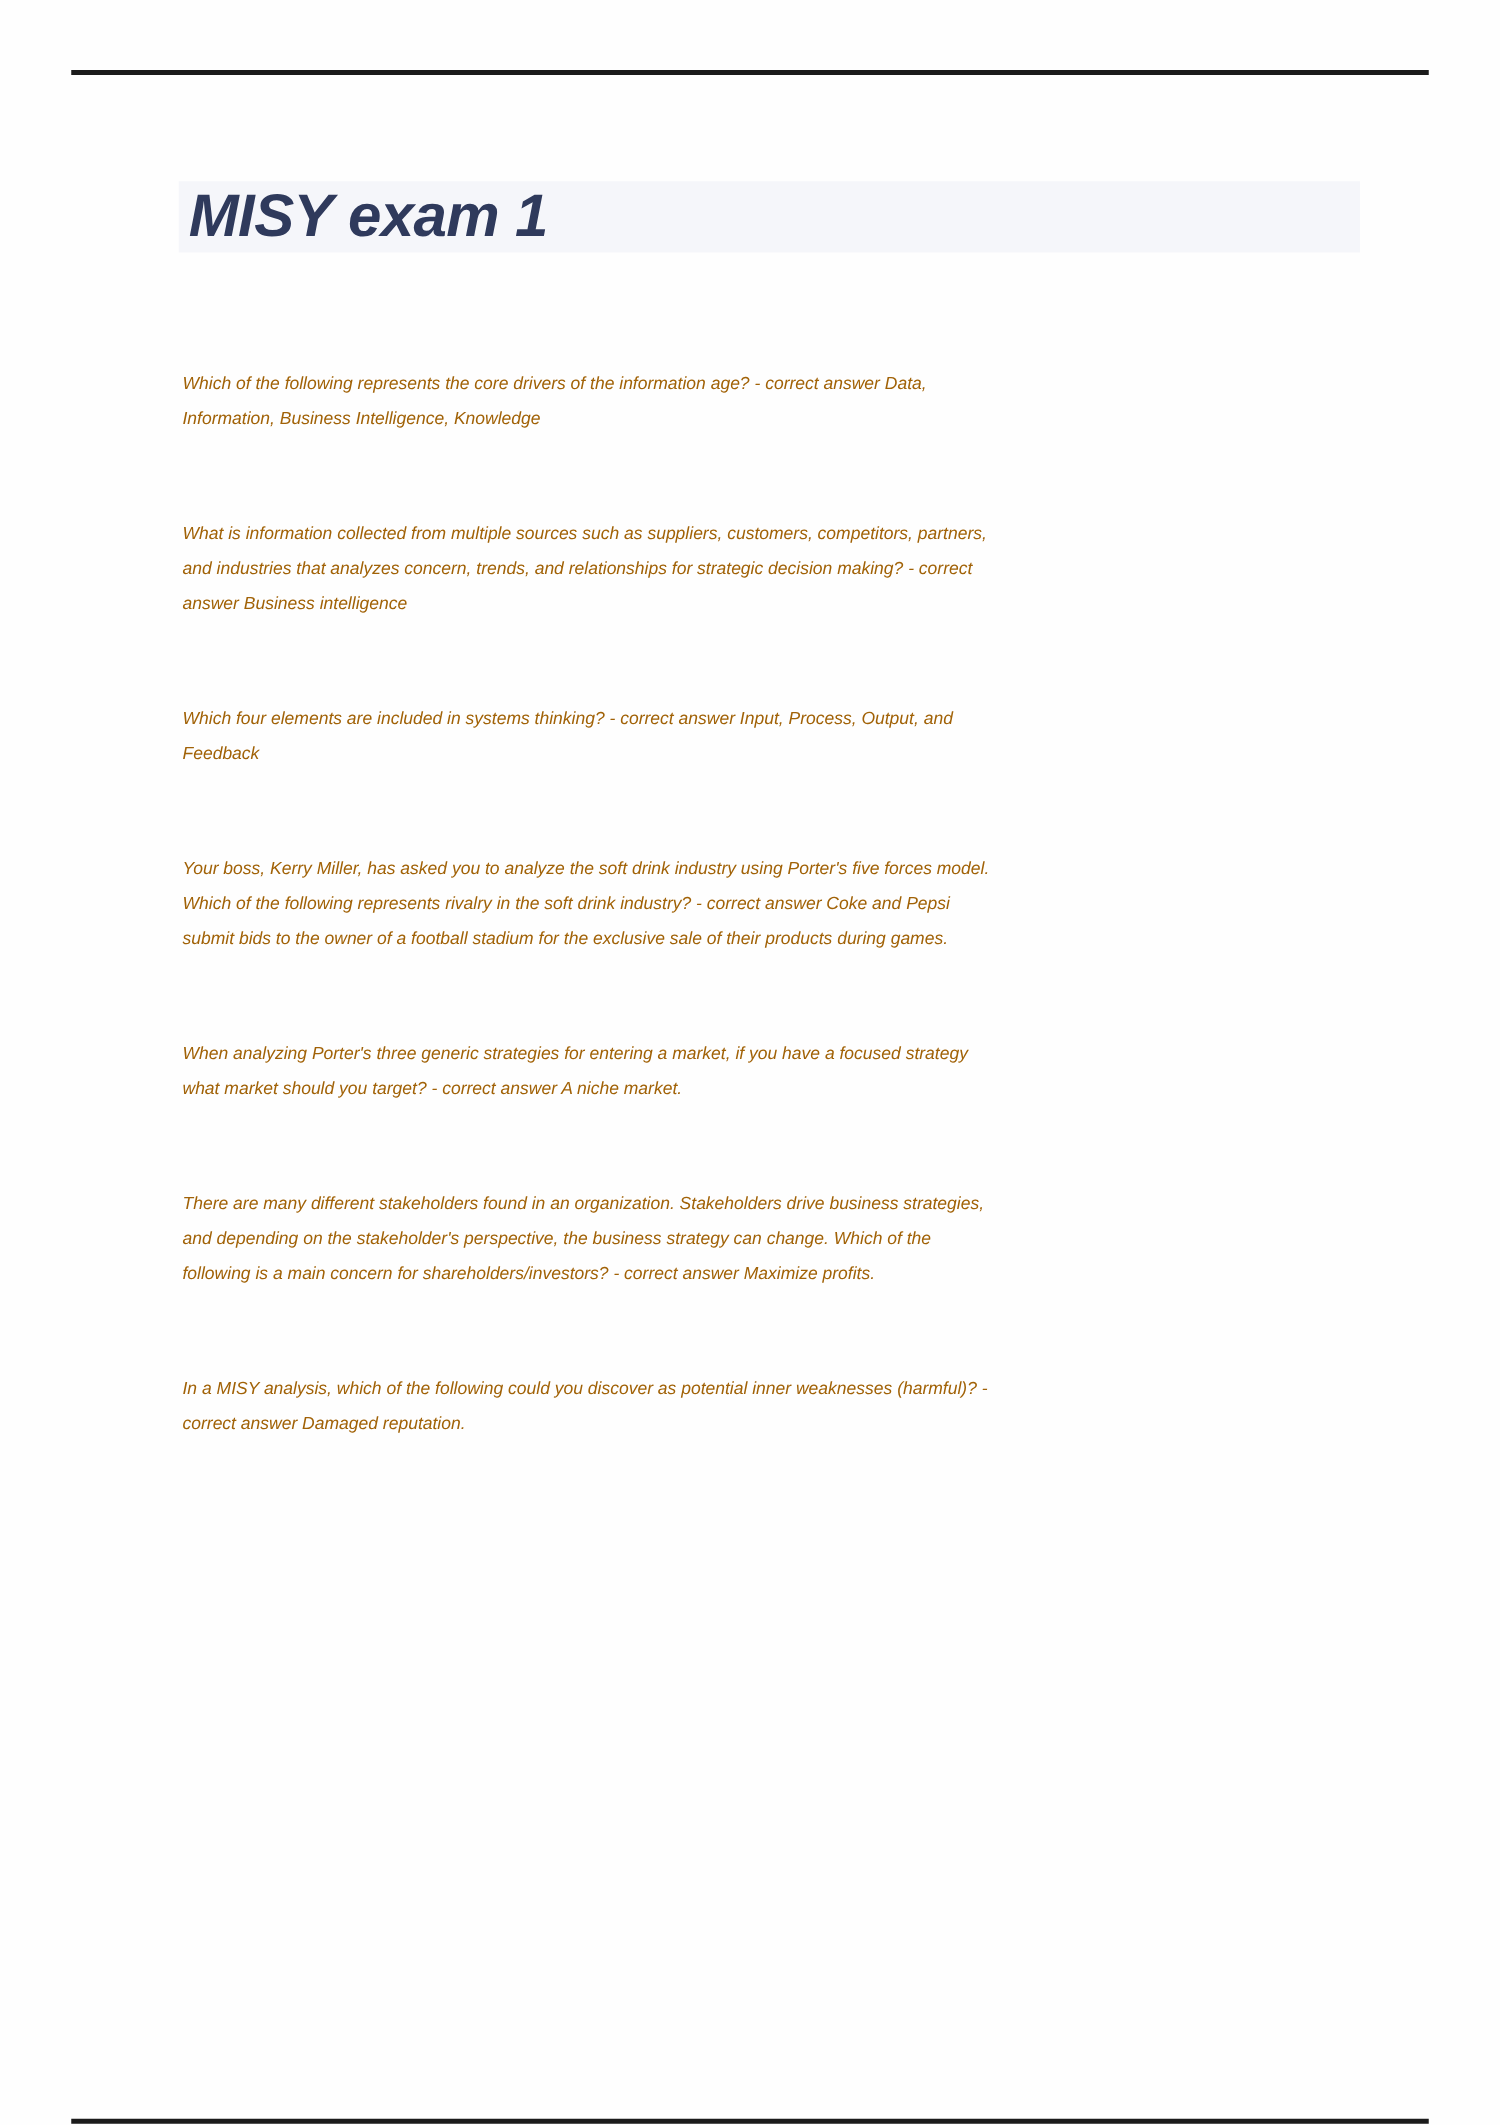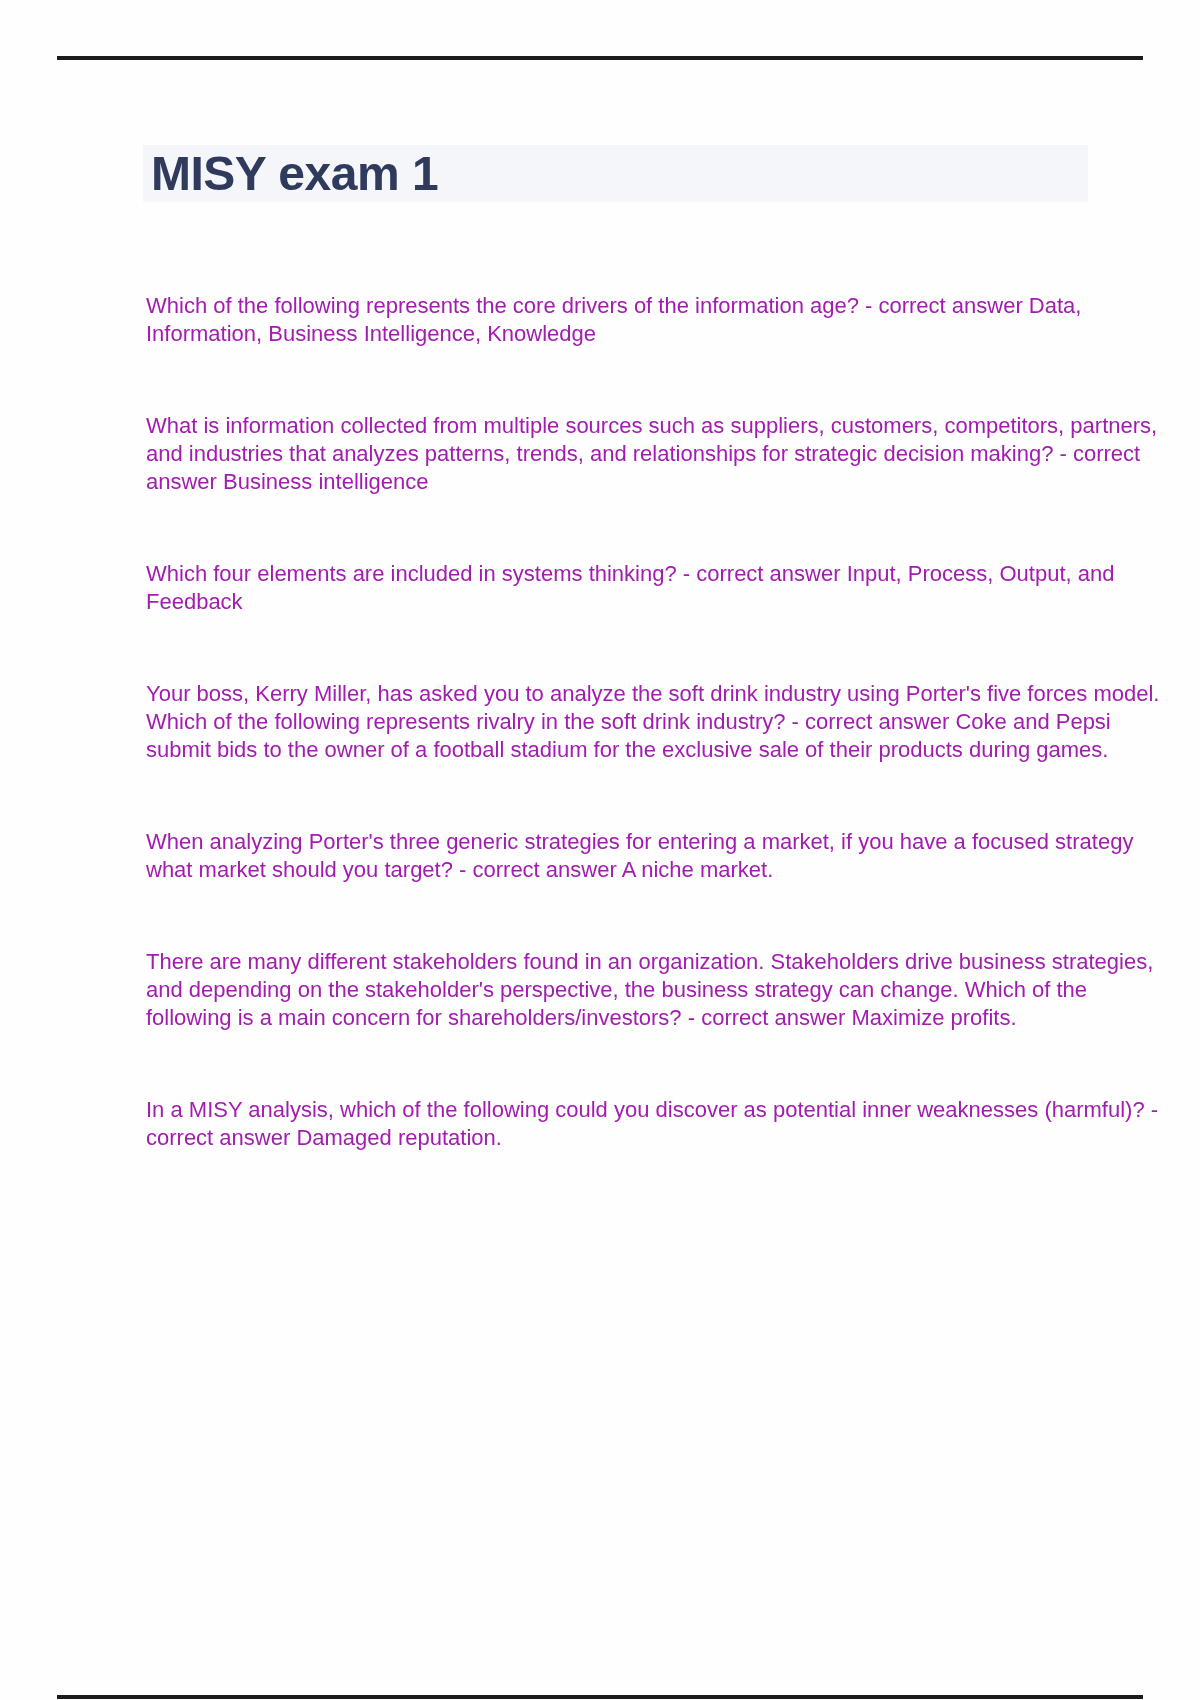--- a/index.html
+++ b/index.html
@@ -1,15 +1,15 @@
 <!DOCTYPE html>
 <html><head>
 <meta charset="utf-8">
 <style>
-  * { margin: 0; padding: 0; box-sizing: border-box; }
+  * { margin: 0; padding: 0; box-sizing: border-box; font-style: italic; }
   html, body { width: 1200px; height: 1700px; }
   body {
     position: relative;
     font-family: "Liberation Sans", sans-serif;
     overflow: hidden;
   }
   .page {
     position: absolute;
     inset: 0;
   }
@@ -36,41 +36,41 @@
     letter-spacing: -0.5px;
   }
   .qa-list {
     position: absolute;
     left: 146px;
     top: 292px;
     width: 1020px;
   }
   .qa-paragraph {
     white-space: pre-line;
-    font-size: 22px;
+    font-size: 14px;
     line-height: 28px;
-    color: #a21caf;
+    color: #a16207;
     margin-bottom: 64px;
   }
 </style>
 </head>
 <body style="background: rgb(254, 254, 254);">
 
 <div class="page">
   <div class="rule rule-top" style="background: rgb(27, 27, 27);"></div>
 
   <div class="title-wrap" style="background: rgb(245, 246, 250);">
     <h1 style="color: rgb(47, 58, 92);">MISY exam 1</h1>
   </div>
 
   <div class="qa-list">
       <div class="qa-paragraph">Which of the following represents the core drivers of the information age? - correct answer Data,
 Information, Business Intelligence, Knowledge</div>
       <div class="qa-paragraph">What is information collected from multiple sources such as suppliers, customers, competitors, partners,
-and industries that analyzes patterns, trends, and relationships for strategic decision making? - correct
+and industries that analyzes concern, trends, and relationships for strategic decision making? - correct
 answer Business intelligence</div>
       <div class="qa-paragraph">Which four elements are included in systems thinking? - correct answer Input, Process, Output, and
 Feedback</div>
       <div class="qa-paragraph">Your boss, Kerry Miller, has asked you to analyze the soft drink industry using Porter's five forces model.
 Which of the following represents rivalry in the soft drink industry? - correct answer Coke and Pepsi
 submit bids to the owner of a football stadium for the exclusive sale of their products during games.</div>
       <div class="qa-paragraph">When analyzing Porter's three generic strategies for entering a market, if you have a focused strategy
 what market should you target? - correct answer A niche market.</div>
       <div class="qa-paragraph">There are many different stakeholders found in an organization. Stakeholders drive business strategies,
 and depending on the stakeholder's perspective, the business strategy can change. Which of the

